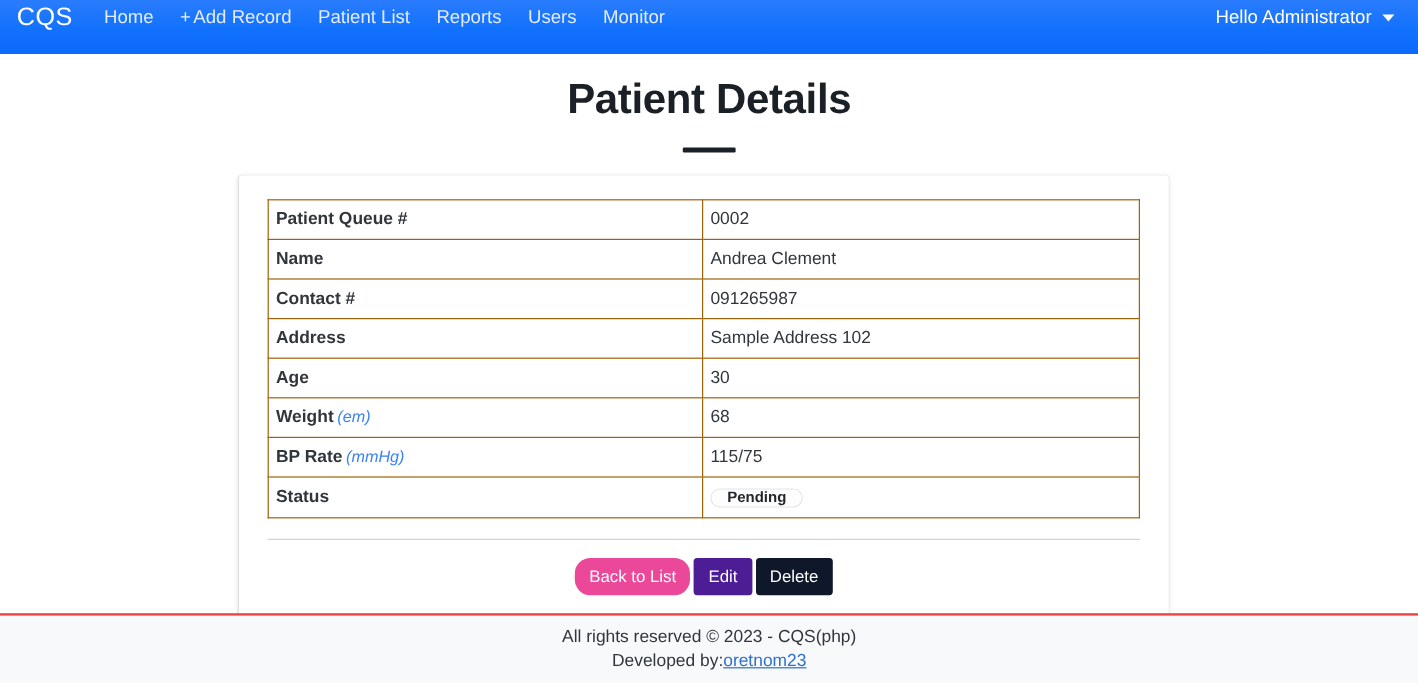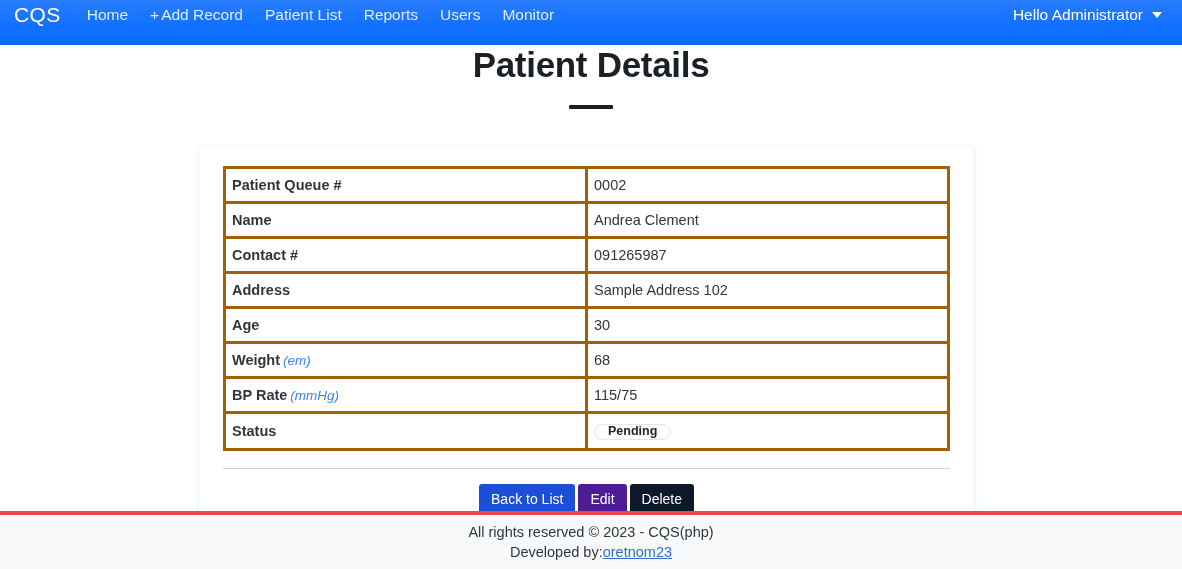--- a/index.html
+++ b/index.html
@@ -53,21 +53,21 @@
   }
   .caret {
     width: 0; height: 0;
     border-left: 5px solid transparent;
     border-right: 5px solid transparent;
     border-top: 6px solid #ffffff;
     display: inline-block;
   }
 
   
-  .page-head { text-align: center; }
+  .page-head { text-align: center; padding-top: 18px; }
   .page-title {
     font-size: 35px;
     font-weight: bold;
     color: #1b1f26;
     letter-spacing: -0.3px;
     margin: 0;
   }
   .title-rule {
     width: 44px; height: 4px;
     background: #1b1f26;
@@ -85,21 +85,21 @@
     box-shadow: 0 1px 4px rgba(0,0,0,.10), 0 0 1px rgba(0,0,0,.12);
     padding: 20px 24px 24px 24px;
   }
 
   table.details {
     width: 100%;
     border-collapse: collapse;
     table-layout: fixed;
   }
   table.details td {
-    border: 3px solid #a16207;
+    border: 1px solid #a16207;
     padding: 8px 7px 8px 6px;
     font-size: 14.5px;
     color: #31363c;
     height: 30px;
     vertical-align: middle;
   }
   td.lbl {
     width: 362px;
     font-weight: bold;
     color: #212529;
@@ -140,32 +140,32 @@
   .btn {
     border: none;
     border-radius: 3px;
     color: #ffffff;
     font-size: 14px;
     padding: 7px 12px 8px 12px;
     cursor: pointer;
     font-family: "Liberation Sans", sans-serif;
     line-height: 1.15;
   }
-  .btn-secondary { background: #1d4ed8; }
+  .btn-secondary { background: #ec4899; border-radius: 13px; }
   .btn-primary   { background: #4c1d95; }
   .btn-danger    { background: #0f172a; }
 
   
   .footer {
     position: absolute;
     left: 0; bottom: 0;
     width: 1182px;
     height: 58px;
     background: #f8f9fa;
-    border-top: 4px solid #ef4444;
+    border-top: 2px solid #ef4444;
     display: flex;
     flex-direction: column;
     align-items: center;
     justify-content: center;
     gap: 1px;
   }
   .footer-line {
     font-size: 14.5px;
     color: #31363c;
     line-height: 1.25;

